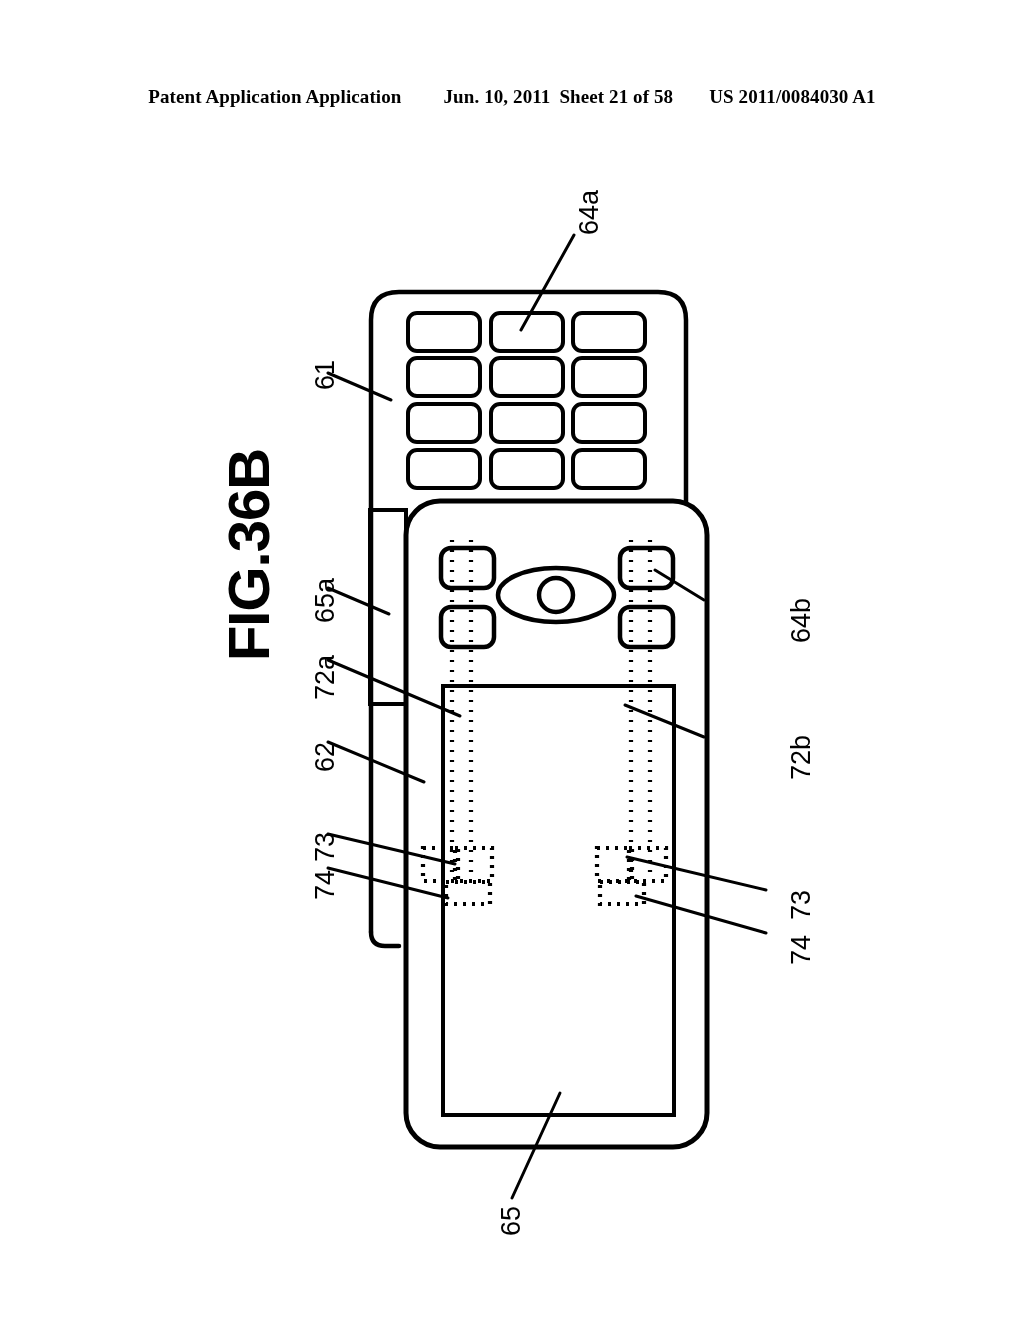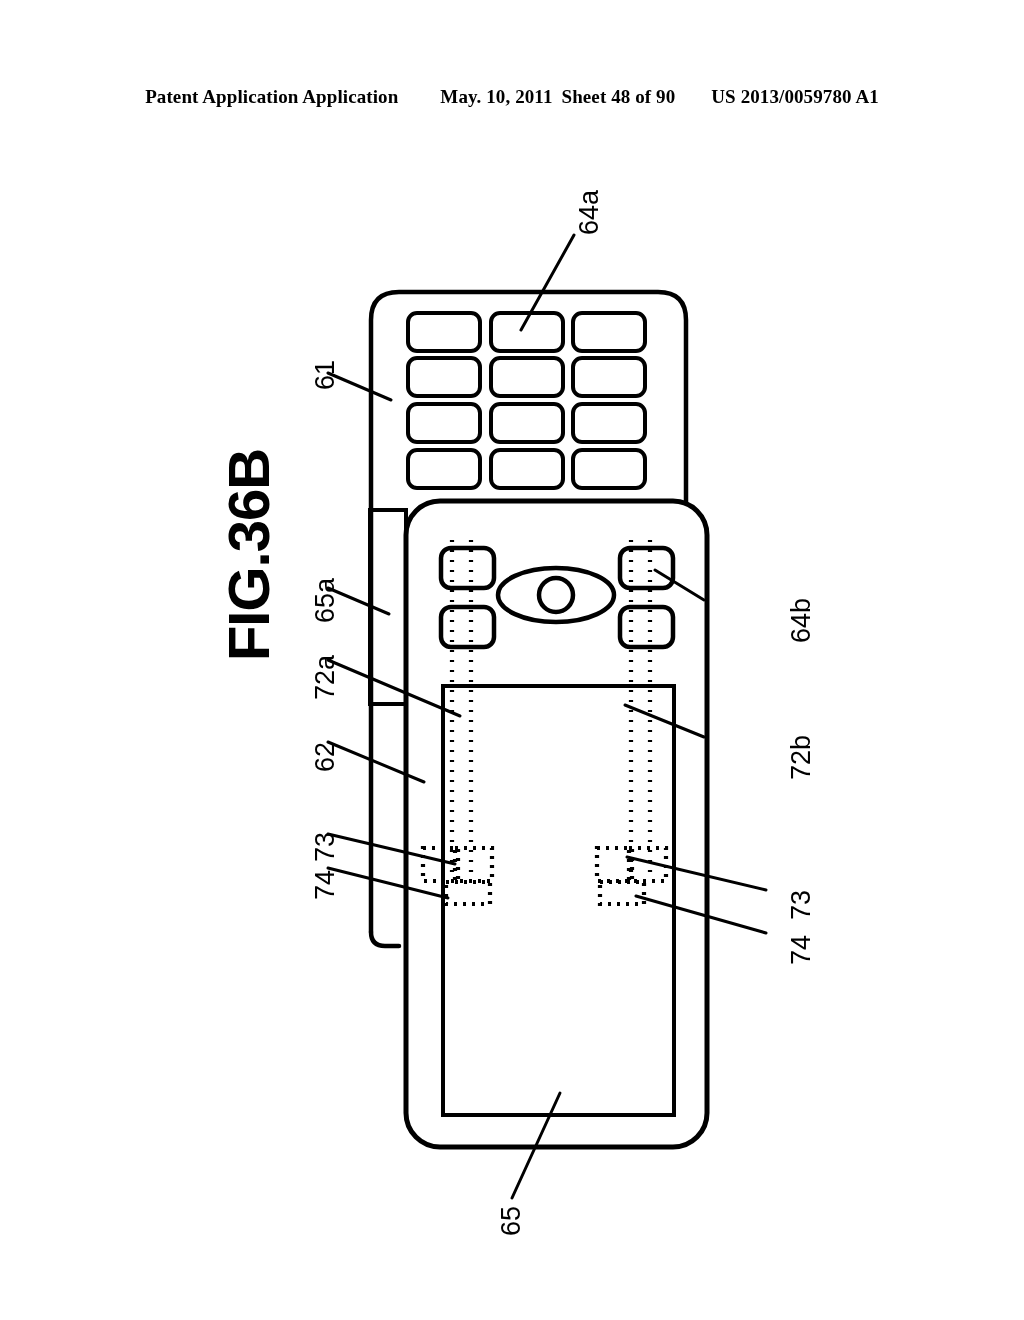--- a/index.html
+++ b/index.html
@@ -77,21 +77,21 @@
     transform-origin: left top;
     letter-spacing: 0px;
   }
 </style>
 </head>
 <body>
 
 <div id="page">
 
   <div id="pub-header">
-    <span class="seg">Patent Application Application</span><span class="gap1"></span><span class="seg">May. 10, 2011</span><span class="gapS"></span><span class="seg">Sheet 48 of 90</span><span class="gap2"></span><span class="seg">US 2013/0059780 A1</span>
+    <span class="seg">Patent Application Application</span><span class="gap1"></span><span class="seg">Jun. 10, 2011</span><span class="gapS"></span><span class="seg">Sheet 21 of 58</span><span class="gap2"></span><span class="seg">US 2011/0084030 A1</span>
   </div>
 
   <div id="fig-label">FIG.36B</div>
 
   <svg id="drawing" viewBox="0 0 1024 1320">
 
     <g>
 
       <path d="M 371,932 L 371,320 Q 371,292 399,292 L 658,292 Q 686,292 686,320 L 686,505" fill="none" stroke="#000" stroke-width="4.5" stroke-linecap="round" stroke-linejoin="round"></path>
       <path d="M 371,932 Q 371,946 385,946 L 399,946" fill="none" stroke="#000" stroke-width="4.5" stroke-linecap="round" stroke-linejoin="round"></path>

